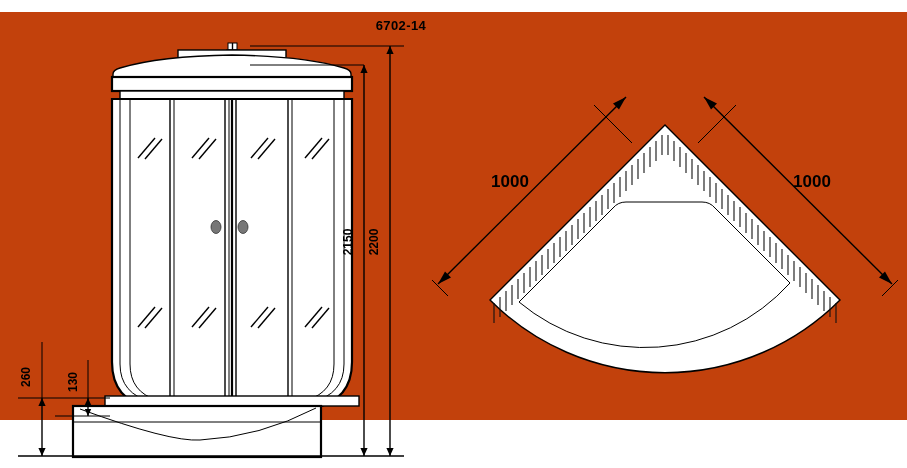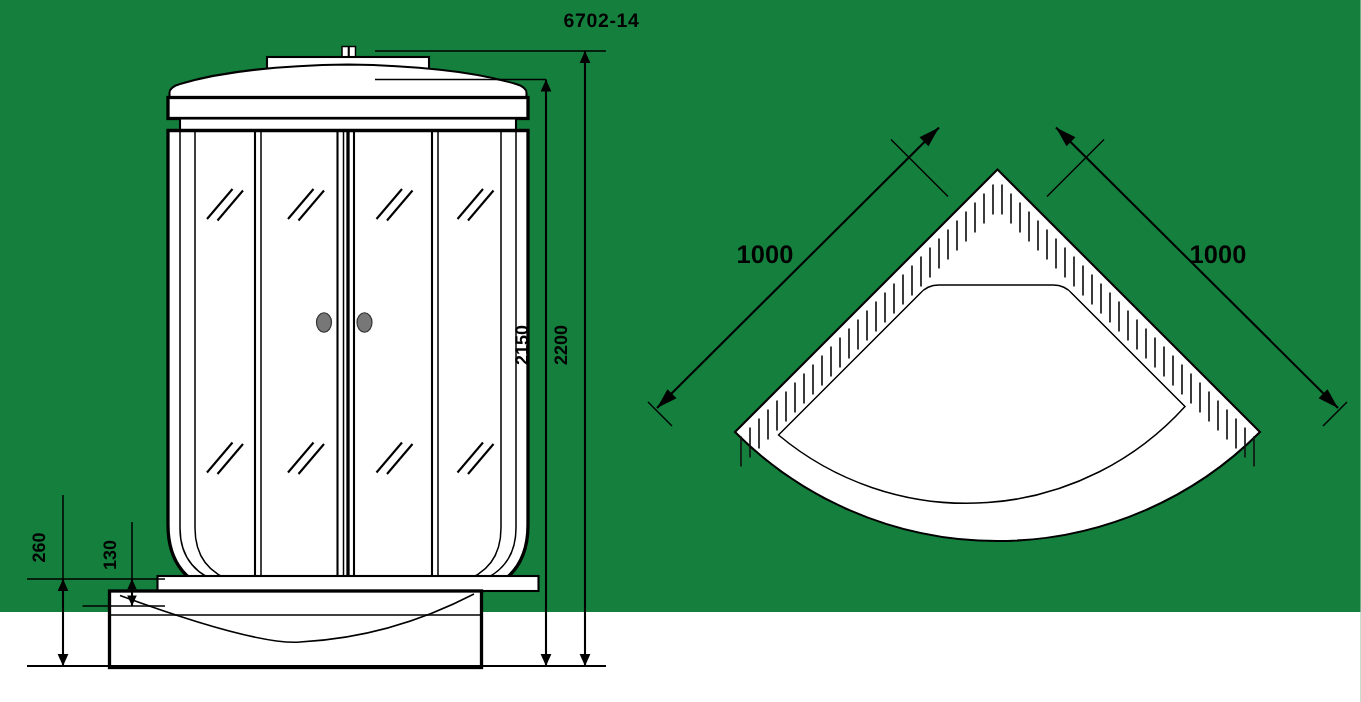--- a/index.html
+++ b/index.html
@@ -3,21 +3,21 @@
 <meta charset="utf-8">
 <title>6702-14</title>
 <style>
   html,body{margin:0;padding:0;background:#ffffff;}
   body{
     width:907px;height:468px;
     font-family:"Liberation Sans", sans-serif;
     overflow:hidden;
     position:relative;
   }
-  #drawing-root{position:relative;width:907px;height:408px;background:#15803d;}
+  #drawing-root{position:relative;width:907px;height:408px;background:#c2410c;margin-top:12px;}
   svg#tech-drawing{display:block;width:907px;height:468px;}
   .ln{stroke:#000;fill:none;}
   .thin{stroke-width:1;}
   .med{stroke-width:1.4;}
   .thick{stroke-width:2.2;}
   .hatch{stroke:#111;stroke-width:1.1;}
   .fillwhite{fill:#ffffff;}
   .handle{fill:#777;stroke:#333;stroke-width:0.8;}
   .dimtxt{
     font-family:"Liberation Sans", sans-serif;

